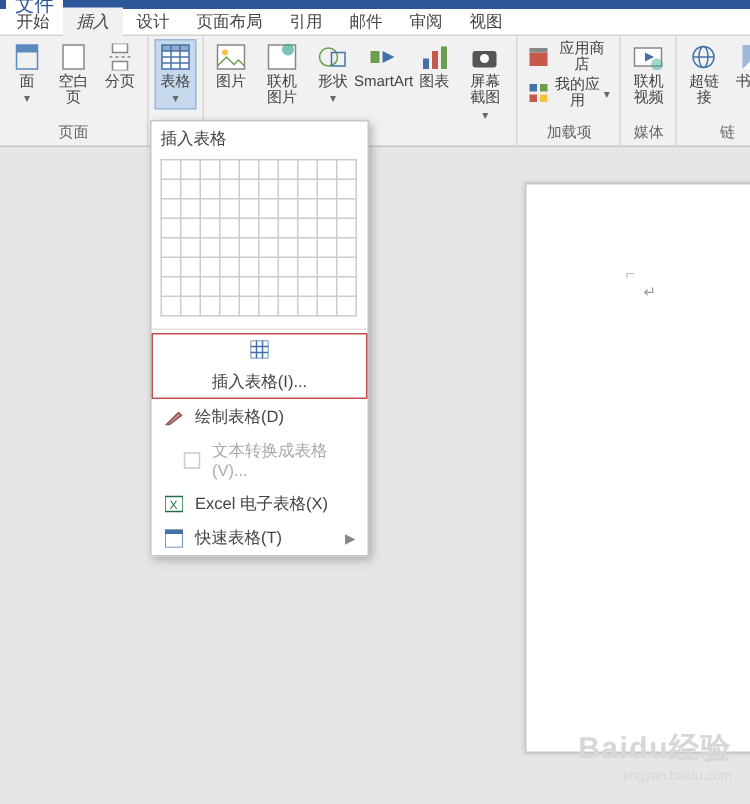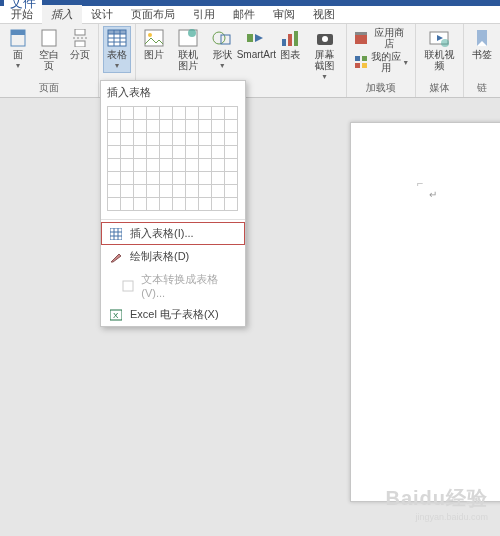--- a/index.html
+++ b/index.html
@@ -28,21 +28,21 @@
 .page-cursor { position: absolute; top: 66px; left: 78px; color: #999; font-size: 10px; }
 
 .dropdown { position: absolute; top: 80px; left: 100px; width: 146px; background: #fff; border: 1px solid #c6c6c6; box-shadow: 2px 2px 6px rgba(0,0,0,0.25); z-index: 10; }
 .dd-header { font-size: 11px; color: #444; padding: 4px 6px; }
 .grid-picker { padding: 2px 6px 6px; }
 .grid-picker table { border-collapse: collapse; }
 .grid-picker td { width: 13px; height: 13px; border: 1px solid #ccc; background: #fff; }
 .dd-sep { height: 1px; background: #e1e1e1; margin: 2px 0; }
 .dd-item { display: flex; align-items: center; padding: 4px 8px; font-size: 11px; color: #444; cursor: pointer; gap: 7px; }
 .dd-item.disabled { color: #aaa; padding-left: 20px; }
-.dd-item.highlight { border: 1px solid #c0504d; padding: 3px 7px; }
+.dd-item.highlight { border: 1px solid #c0504d; padding: 3px 7px; flex-direction: column; }
 .dd-item .mi { width: 14px; height: 14px; display: inline-flex; align-items: center; justify-content: center; }
 .dd-item .arrow { margin-left: auto; font-size: 9px; color: #888; }
 
 .watermark { position: absolute; bottom: 14px; right: 12px; color: #d7d7d7; font-size: 20px; font-weight: bold; letter-spacing: 1px; }
 .watermark .sub { font-size: 9px; font-weight: normal; display: block; text-align: right; letter-spacing: 0; }
 
 svg { display: block; }
 </style>
 </head>
 <body>
@@ -215,20 +215,30 @@
             </svg>
           </span>
         <span class="lbl">联机视频</span>
       </div>
     </div>
     <div class="group-label">媒体</div>
   </div>
 
   <div class="group" style="border-right:none;">
     <div class="group-items">
+      <div class="rbtn">
+        <span class="ico">
+            <svg width="20" height="18">
+              <circle cx="10" cy="9" r="7" fill="none" stroke="#4472a8"></circle>
+              <ellipse cx="10" cy="9" rx="3" ry="7" fill="none" stroke="#4472a8"></ellipse>
+              <line x1="3" y1="9" x2="17" y2="9" stroke="#4472a8"></line>
+            </svg>
+          </span>
+        <span class="lbl">超链接</span>
+      </div>
       <div class="rbtn">
         <span class="ico">
             <svg width="20" height="18">
               <rect x="5" y="1" width="10" height="16" fill="#9db8d8"></rect>
               <polygon points="5,17 10,12 15,17" fill="#fff"></polygon>
             </svg>
           </span>
         <span class="lbl">书签</span>
       </div>
     </div>
@@ -378,18 +388,28 @@
   </div>
   <div class="dd-item">
     <span class="mi">
         <svg width="12" height="12">
           <rect x="0" y="1" width="12" height="10" fill="#fff" stroke="#217346"></rect>
           <text x="3" y="9" font-size="8" fill="#217346">X</text>
         </svg>
       </span>
     <span>Excel 电子表格(X)</span>
   </div>
+  <div class="dd-item">
+    <span class="mi">
+        <svg width="12" height="12">
+          <rect x="0" y="0" width="12" height="12" fill="none" stroke="#4472a8"></rect>
+          <rect x="0" y="0" width="12" height="3" fill="#4472a8"></rect>
+        </svg>
+      </span>
+    <span>快速表格(T)</span>
+    <span class="arrow">▶</span>
+  </div>
 </div>
 
 <div class="watermark">
   <span>Baidu经验</span>
   <span class="sub">jingyan.baidu.com</span>
 </div>
 
 </body></html>

